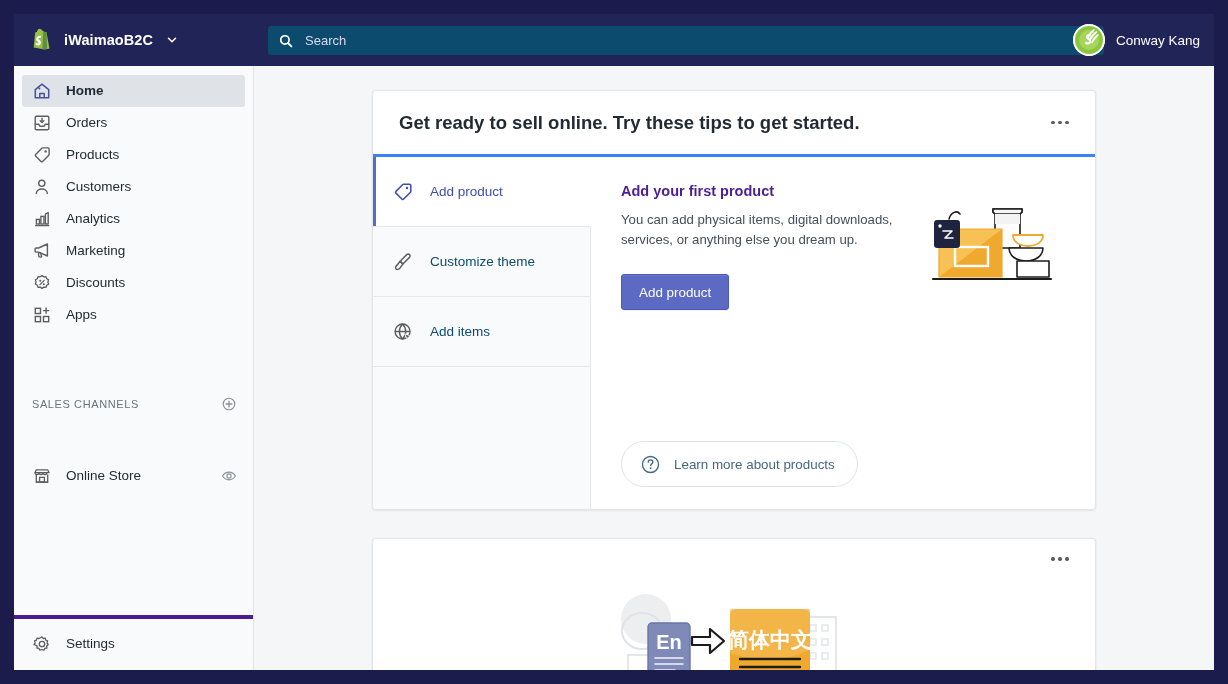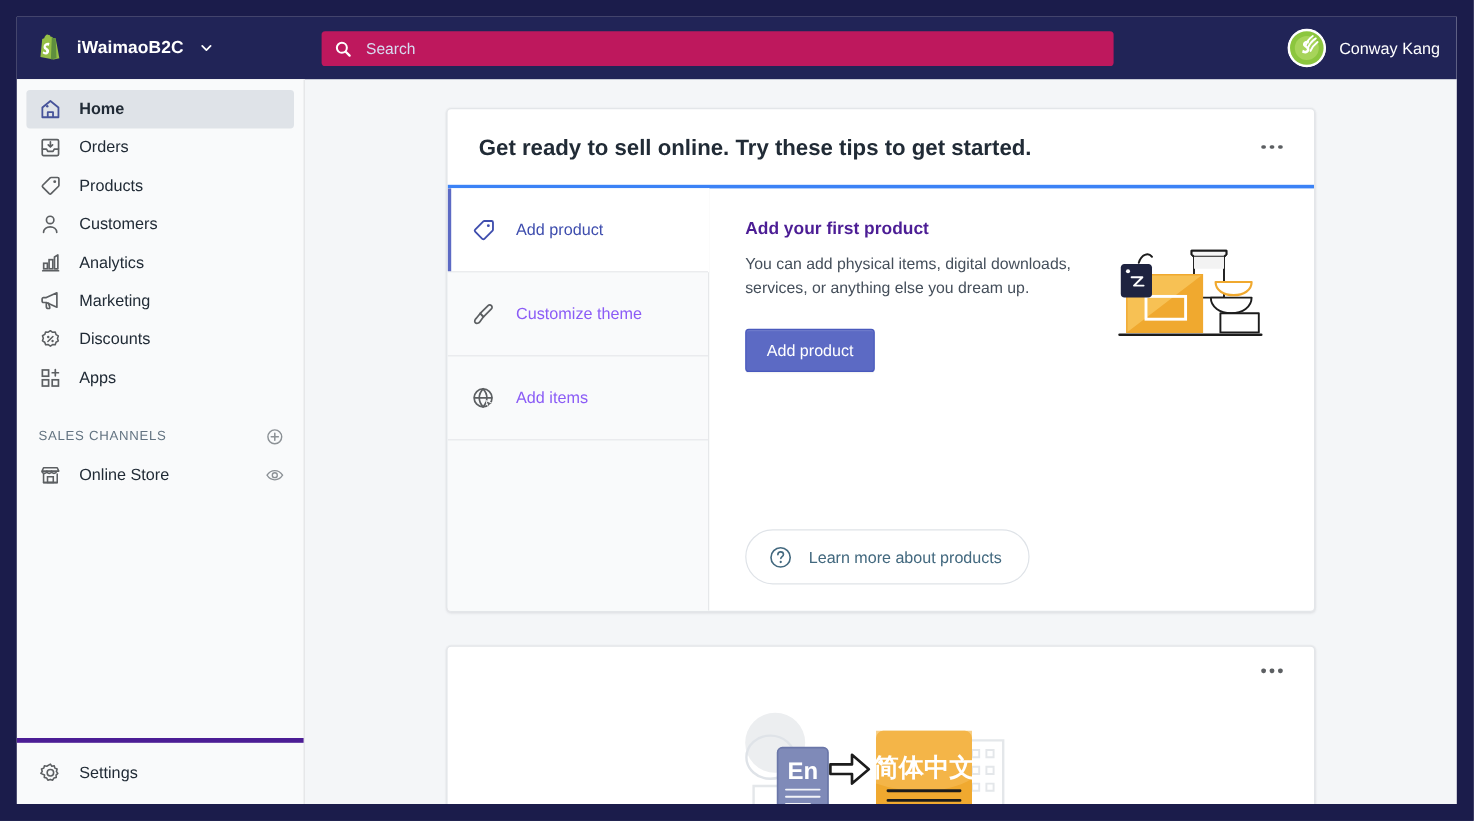--- a/index.html
+++ b/index.html
@@ -38,22 +38,22 @@
   }
   .shopify-logo { width:26px; height:26px; flex:0 0 26px; }
   .brand-name {
     color:#fff; font-size:14.5px; font-weight:bold;
     letter-spacing:.1px; white-space:nowrap;
   }
   .chev { width:14px; height:14px; flex:0 0 14px; margin-left:2px; }
 
   .search-wrap {
     position:absolute; left:254px; top:12px;
-    width:660px; height:29px;
-    background:#be185d;
+    width:836px; height:29px;
+    background:#0c4a6e;
     border-radius:3px;
     display:flex; align-items:center;
     padding:0 10px; gap:11px;
     cursor:text;
   }
   .search-icon { width:16px; height:16px; flex:0 0 16px; }
   .search-input {
     background:transparent; border:none; outline:none;
     color:#dfe3f3; font-size:13px;
     font-family:"Liberation Sans", sans-serif;
@@ -75,20 +75,21 @@
   .body { display:flex; flex:1 1 auto; min-height:0; }
 
   
   .sidebar {
     width:240px; flex:0 0 240px;
     background:#f9fafb;
     border-right:1px solid #e1e3e5;
     display:flex; flex-direction:column;
     padding-top:9px;
     position:relative;
+    gap:40px;
   }
   .nav-item {
     display:flex; align-items:center; gap:14px;
     height:32px; margin:0 8px;
     padding-left:10px;
     border-radius:3px;
     cursor:pointer;
     color:#212b36;
     font-size:13.5px;
   }
@@ -155,21 +156,21 @@
     background:#f9fafb;
     border-right:1px solid #e6e8ea;
   }
   .task {
     height:70px;
     display:flex; align-items:center; gap:16px;
     padding-left:19px;
     cursor:pointer;
     position:relative;
     border-bottom:1px solid #e6e8ea;
-    color:#8b5cf6;
+    color:#0c4a6e;
     font-size:13.5px;
   }
   .task:last-child { border-bottom:1px solid #e6e8ea; }
   .task.selected {
     background:#fff;
     color:#3f4eae;
     border-right:1px solid #fff;
     margin-right:-1px;
   }
   .task.selected::before {

